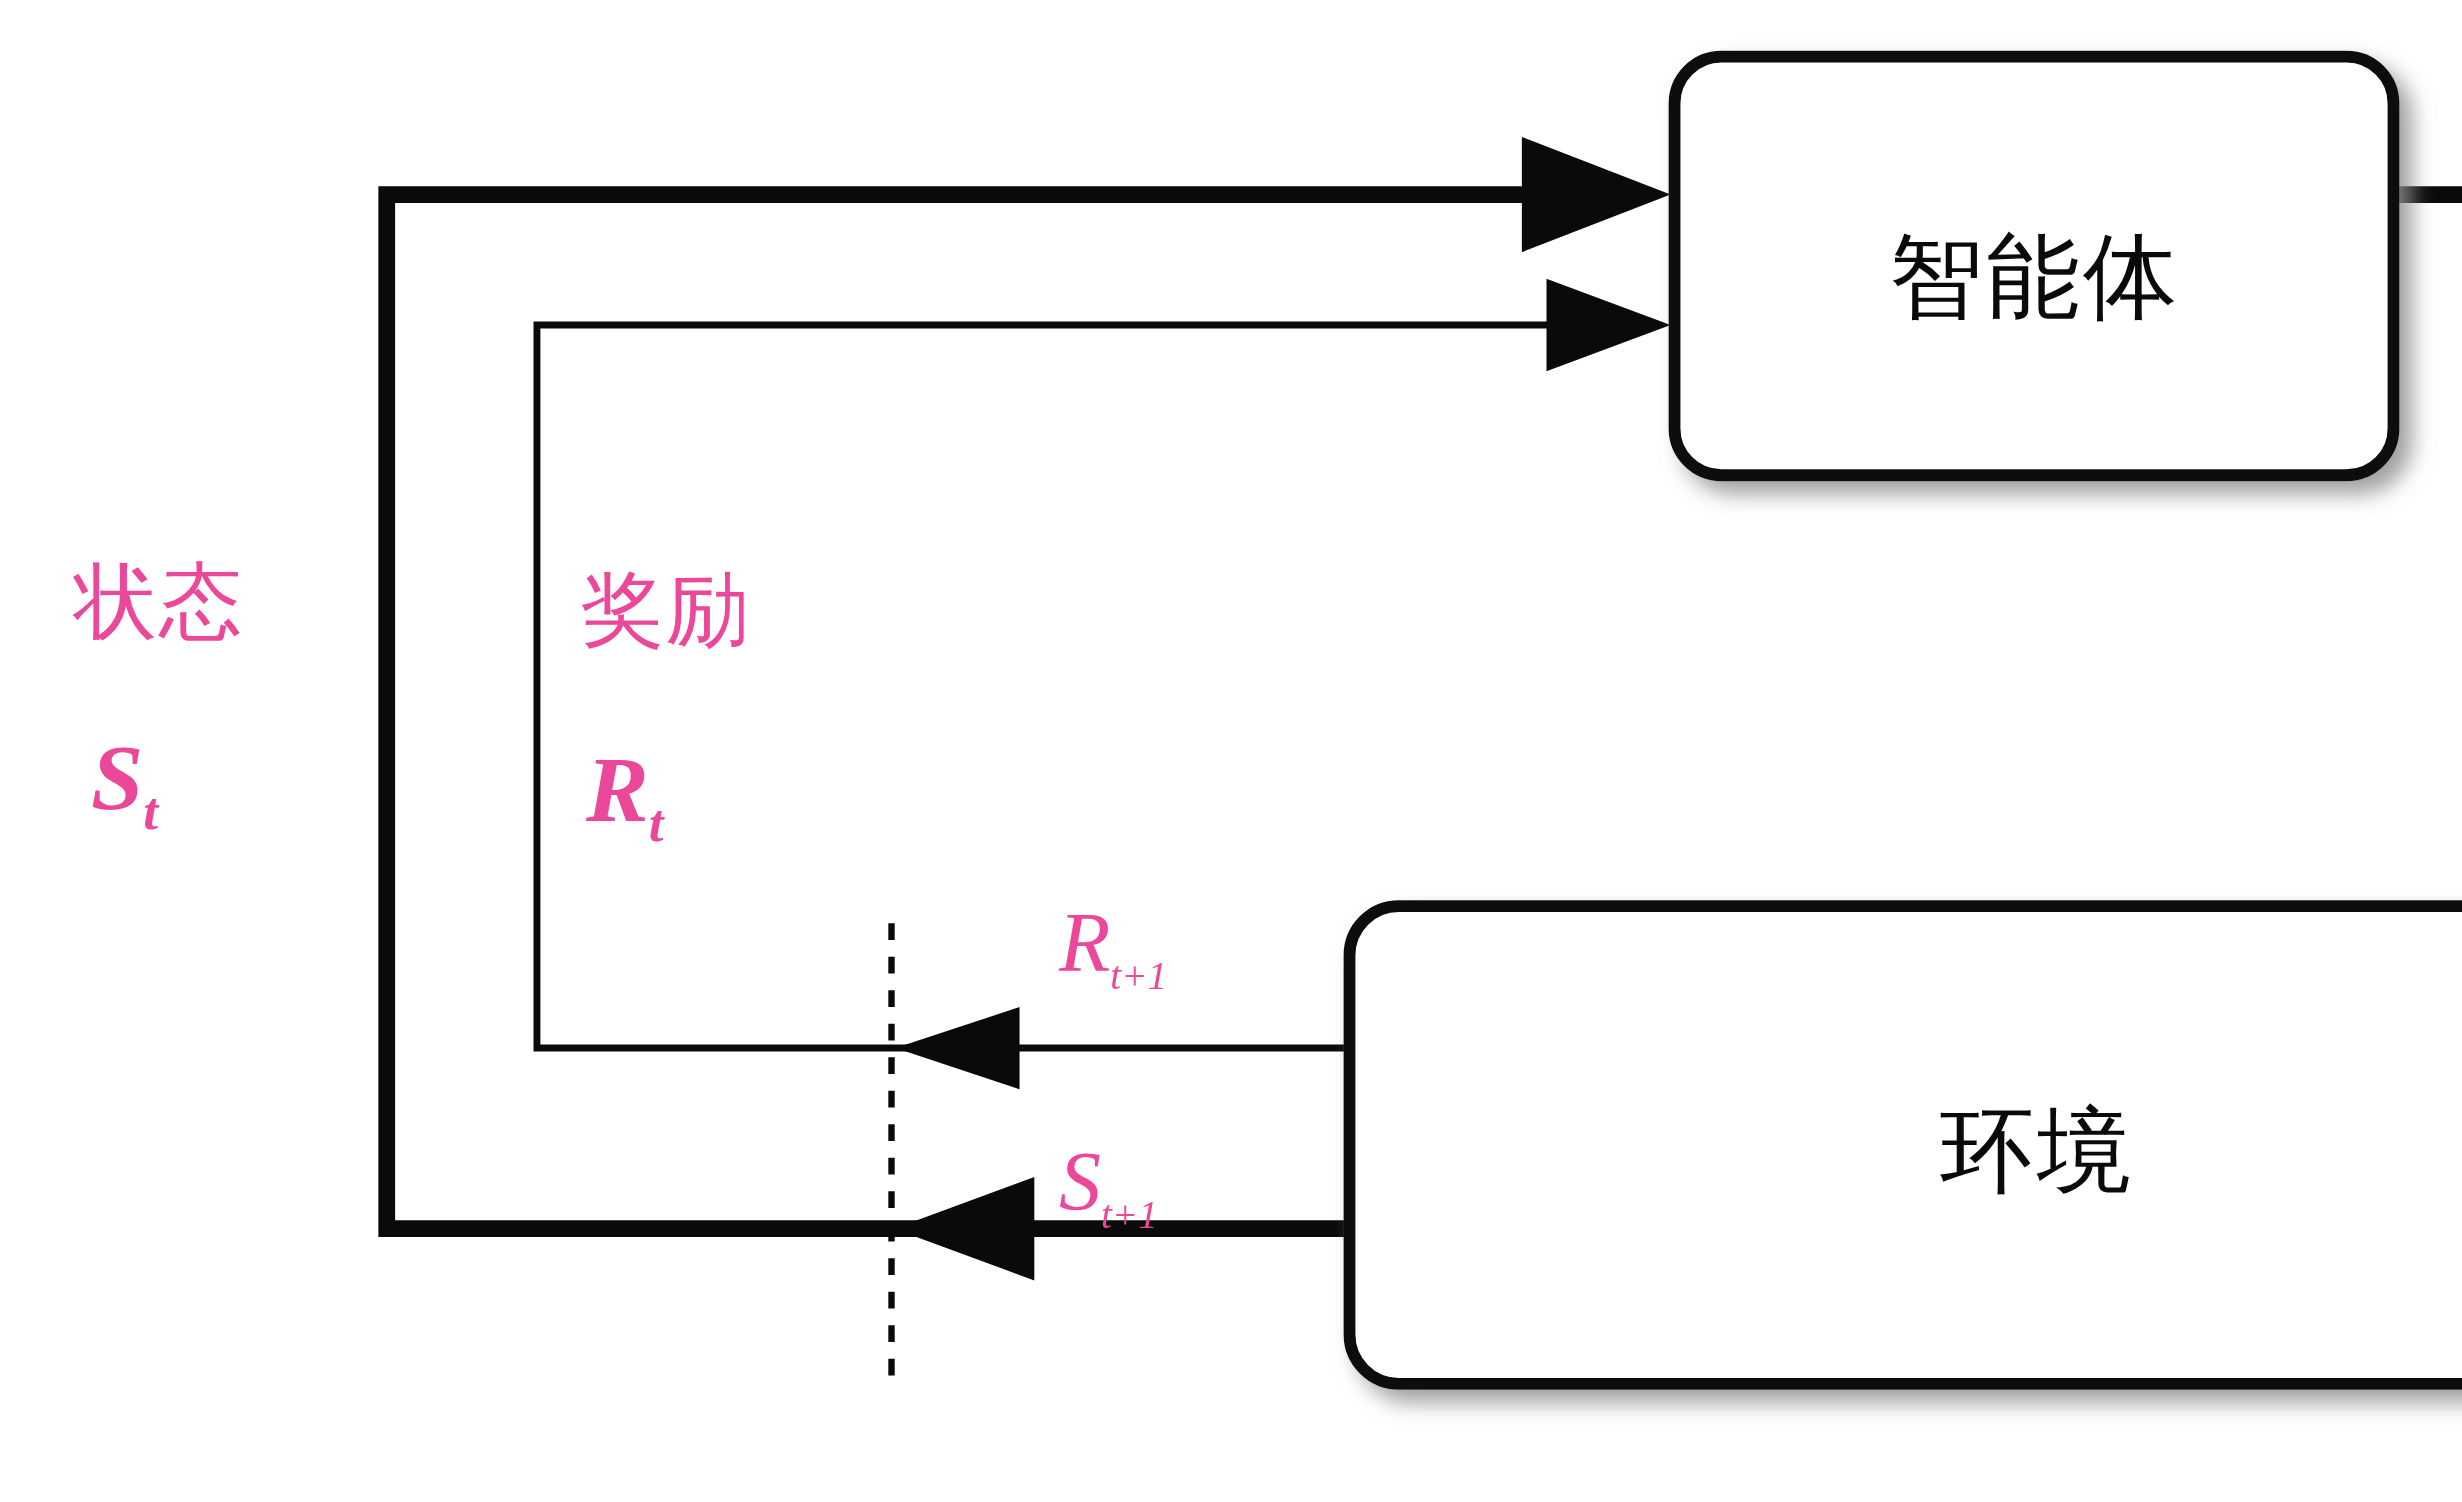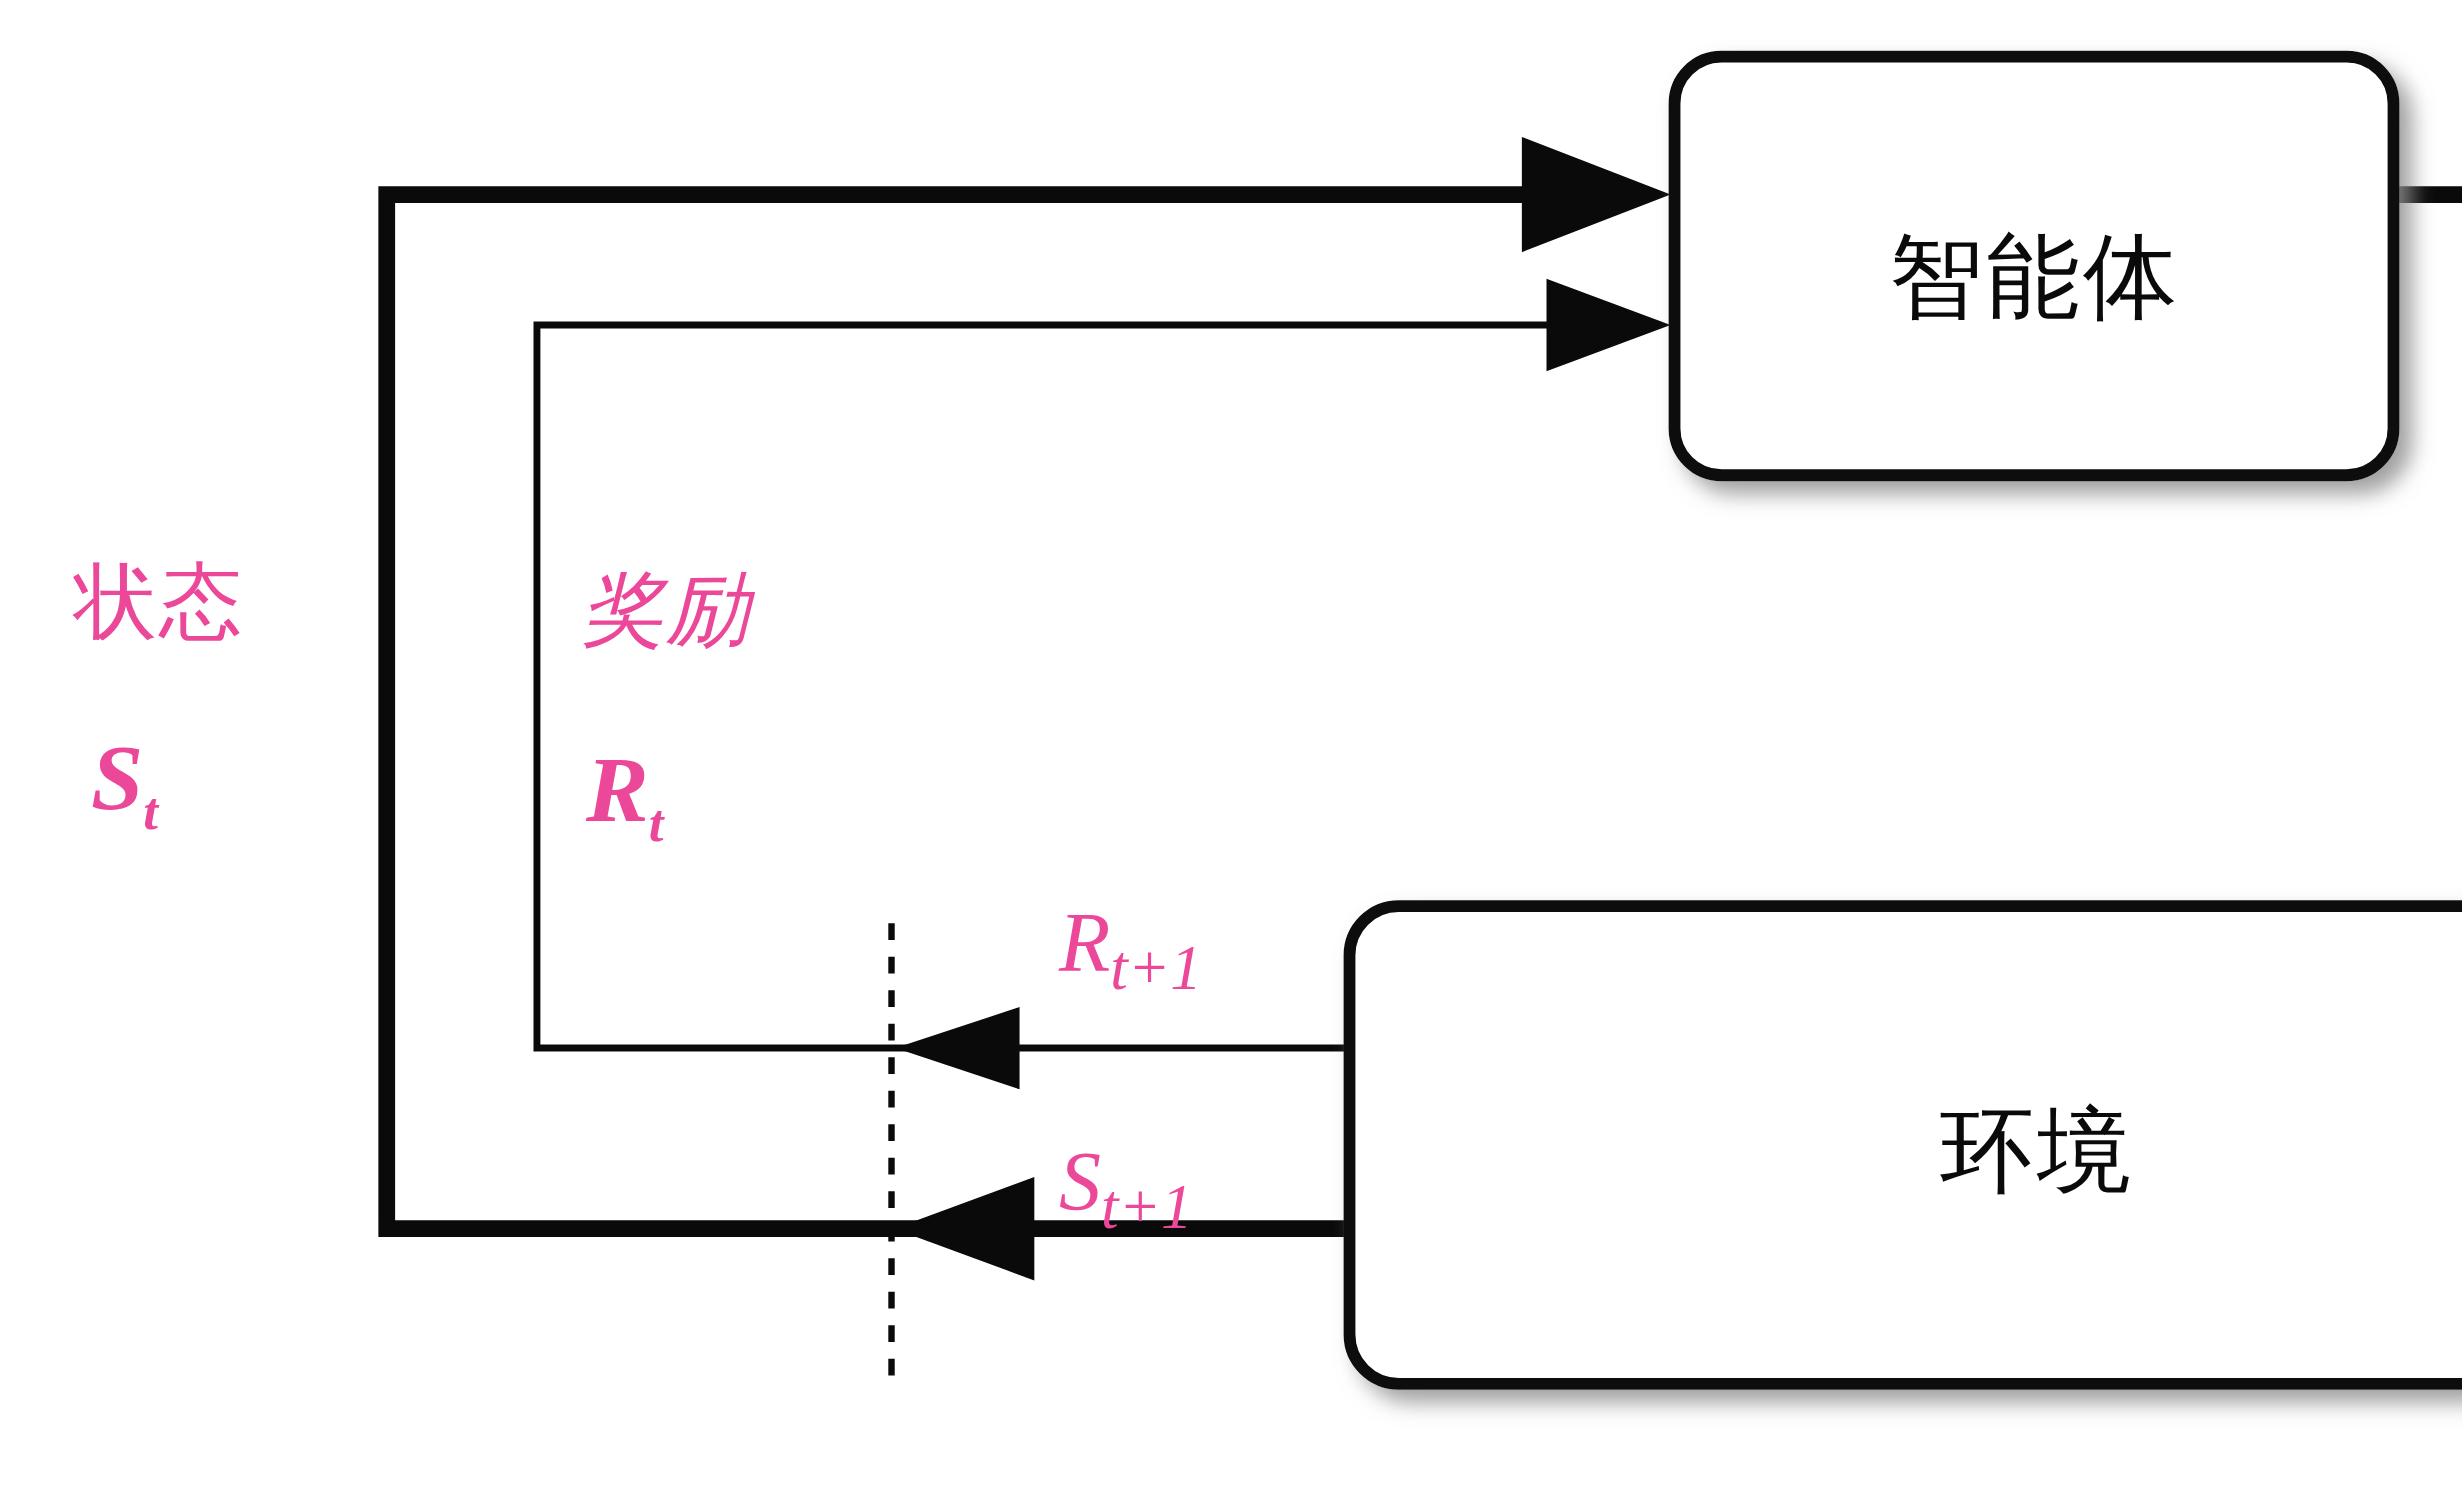--- a/index.html
+++ b/index.html
@@ -4,21 +4,21 @@
 <style>
   html,body{margin:0;padding:0;background:#ffffff;}
   body{width:3940px;height:1502px;overflow:hidden;font-family:"Liberation Serif",serif;}
   #stage{position:relative;width:3940px;height:1502px;background:#fff;}
   svg#diagram{position:absolute;left:0;top:0;width:3940px;height:1502px;display:block;}
   .lbl{position:absolute;color:#ec4899;line-height:1.0;white-space:nowrap;}
   .cjk{font-family:"Liberation Serif","DejaVu Serif",serif;font-size:83px;letter-spacing:2px;}
   .sym{font-family:"Liberation Serif","DejaVu Serif",serif;font-style:italic;font-weight:700;font-size:94px;}
   .sym .sub{font-size:53px;font-style:italic;font-weight:700;vertical-align:sub;}
   .symsm{font-family:"Liberation Serif","DejaVu Serif",serif;font-style:italic;font-size:84px;}
-  .symsm .sub{font-size:63px;font-style:italic;vertical-align:sub;}
+  .symsm .sub{font-size:39px;font-style:italic;vertical-align:sub;}
   .boxtxt{position:absolute;color:#0a0a0a;font-family:"Liberation Serif","DejaVu Serif",serif;
           font-size:94px;letter-spacing:3px;white-space:nowrap;}
   .caption{position:absolute;color:#d8d8d8;font-family:"Liberation Serif","DejaVu Serif",serif;
            font-size:74px;white-space:nowrap;}
 </style>
 </head>
 <body>
 
 <div id="stage">
 
@@ -66,21 +66,21 @@
 
   <div class="boxtxt" style="left:1889px; top:214px;">智能体</div>
 
   <div class="boxtxt" style="left:1940px; top:1088px;">环境</div>
 
   <div class="lbl cjk" style="left:74px; top:561px;">状态</div>
   <div class="lbl sym" style="left:91px; top:689px;margin-top:41px;">
     <span>S</span><span class="sub">t</span>
   </div>
 
-  <div class="lbl cjk" style="left:581px; top:569px;font-style:italic;">奖励</div>
+  <div class="lbl cjk" style="left:581px; top:569px;">奖励</div>
   <div class="lbl sym" style="left:586px; top:701px;margin-top:41px;">
     <span>R</span><span class="sub">t</span>
   </div>
 
   <div class="lbl symsm" style="left:1059px; top:901px;">
     <span>R</span><span class="sub">t+1</span>
   </div>
 
   <div class="lbl symsm" style="left:1059px; top:1140px;">
     <span>S</span><span class="sub">t+1</span>

